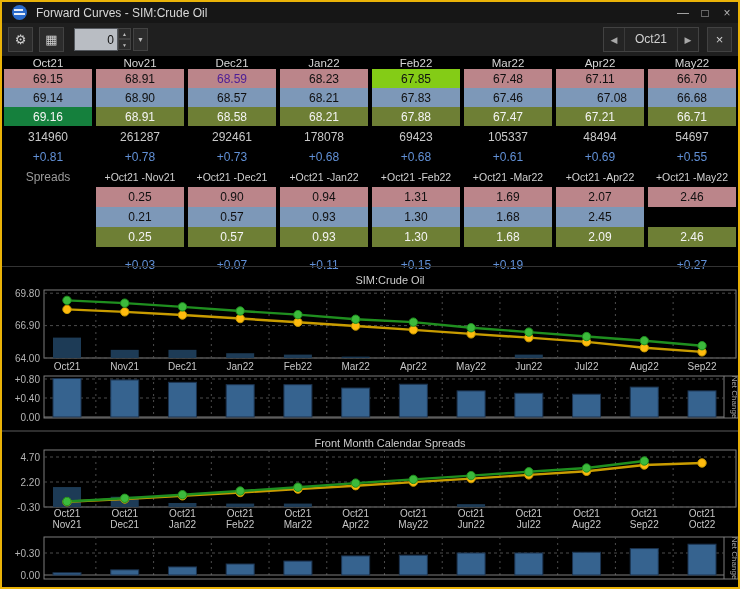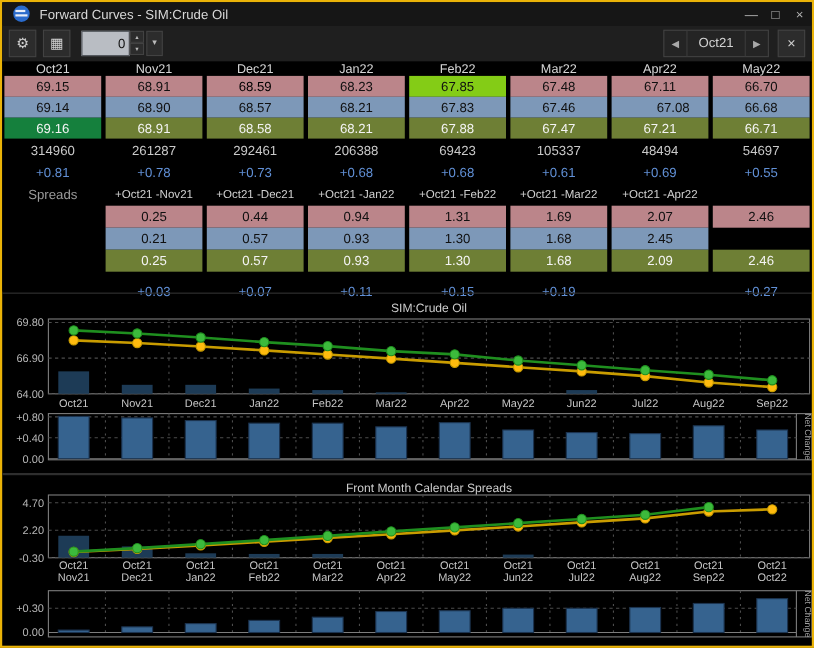--- a/index.html
+++ b/index.html
@@ -110,21 +110,21 @@
         <div class="tc" style="color: rgb(214, 214, 214); font-size: 11.5px;">Dec21</div>
         <div class="tc" style="color: rgb(214, 214, 214); font-size: 11.5px;">Jan22</div>
         <div class="tc" style="color: rgb(214, 214, 214); font-size: 11.5px;">Feb22</div>
         <div class="tc" style="color: rgb(214, 214, 214); font-size: 11.5px;">Mar22</div>
         <div class="tc" style="color: rgb(214, 214, 214); font-size: 11.5px;">Apr22</div>
         <div class="tc" style="color: rgb(214, 214, 214); font-size: 11.5px;">May22</div>
       </div>
       <div class="trow" style="height: 19px;">
         <div class="tc band" style="background: rgb(187, 133, 138); color: rgb(16, 16, 16);">69.15</div>
         <div class="tc band" style="background: rgb(187, 133, 138); color: rgb(16, 16, 16);">68.91</div>
-        <div class="tc band" style="background: rgb(187, 133, 138); color: #000000;">68.59</div>
+        <div class="tc band" style="background: rgb(187, 133, 138); color: #4c1d95;">68.59</div>
         <div class="tc band" style="background: rgb(187, 133, 138); color: rgb(16, 16, 16);">68.23</div>
         <div class="tc band" style="background: #84cc16; color: rgb(16, 16, 16);">67.85</div>
         <div class="tc band" style="background: rgb(187, 133, 138); color: rgb(16, 16, 16);">67.48</div>
         <div class="tc band" style="background: rgb(187, 133, 138); color: rgb(16, 16, 16);">67.11</div>
         <div class="tc band" style="background: rgb(187, 133, 138); color: rgb(16, 16, 16);">66.70</div>
       </div>
       <div class="trow" style="height: 19px;">
         <div class="tc band" style="background: rgb(125, 152, 184); color: rgb(16, 16, 16);">69.14</div>
         <div class="tc band" style="background: rgb(125, 152, 184); color: rgb(16, 16, 16);">68.90</div>
         <div class="tc band" style="background: rgb(125, 152, 184); color: rgb(16, 16, 16);">68.57</div>
@@ -141,21 +141,21 @@
         <div class="tc band" style="background: rgb(110, 127, 53); color: rgb(244, 244, 244);">68.21</div>
         <div class="tc band" style="background: rgb(110, 127, 53); color: rgb(244, 244, 244);">67.88</div>
         <div class="tc band" style="background: rgb(110, 127, 53); color: rgb(244, 244, 244);">67.47</div>
         <div class="tc band" style="background: rgb(110, 127, 53); color: rgb(244, 244, 244);">67.21</div>
         <div class="tc band" style="background: rgb(110, 127, 53); color: rgb(244, 244, 244);">66.71</div>
       </div>
       <div class="trow" style="height: 21px;">
         <div class="tc" style="color: rgb(201, 201, 201);">314960</div>
         <div class="tc" style="color: rgb(201, 201, 201);">261287</div>
         <div class="tc" style="color: rgb(201, 201, 201);">292461</div>
-        <div class="tc" style="color: rgb(201, 201, 201);">206388</div>
+        <div class="tc" style="color: rgb(201, 201, 201);">178078</div>
         <div class="tc" style="color: rgb(201, 201, 201);">69423</div>
         <div class="tc" style="color: rgb(201, 201, 201);">105337</div>
         <div class="tc" style="color: rgb(201, 201, 201);">48494</div>
         <div class="tc" style="color: rgb(201, 201, 201);">54697</div>
       </div>
       <div class="trow" style="height: 20px;">
         <div class="tc" style="color: rgb(97, 144, 214);">+0.81</div>
         <div class="tc" style="color: rgb(97, 144, 214);">+0.78</div>
         <div class="tc" style="color: rgb(97, 144, 214);">+0.73</div>
         <div class="tc" style="color: rgb(97, 144, 214);">+0.68</div>
@@ -165,25 +165,26 @@
         <div class="tc" style="color: rgb(97, 144, 214);">+0.55</div>
       </div>
       <div class="trow" style="height: 20px;">
         <div class="tc" style="color: rgb(155, 155, 155);">Spreads</div>
         <div class="tc" style="color: rgb(208, 208, 208); font-size: 10.5px;">+Oct21 -Nov21</div>
         <div class="tc" style="color: rgb(208, 208, 208); font-size: 10.5px;">+Oct21 -Dec21</div>
         <div class="tc" style="color: rgb(208, 208, 208); font-size: 10.5px;">+Oct21 -Jan22</div>
         <div class="tc" style="color: rgb(208, 208, 208); font-size: 10.5px;">+Oct21 -Feb22</div>
         <div class="tc" style="color: rgb(208, 208, 208); font-size: 10.5px;">+Oct21 -Mar22</div>
         <div class="tc" style="color: rgb(208, 208, 208); font-size: 10.5px;">+Oct21 -Apr22</div>
+        <div class="tc" style="color: rgb(208, 208, 208); font-size: 10.5px;">+Oct21 -May22</div>
       </div>
       <div class="trow" style="height: 20px;">
         <div class="tc"></div>
         <div class="tc band" style="background: rgb(187, 133, 138); color: rgb(16, 16, 16);">0.25</div>
-        <div class="tc band" style="background: rgb(187, 133, 138); color: rgb(16, 16, 16);">0.44</div>
+        <div class="tc band" style="background: rgb(187, 133, 138); color: rgb(16, 16, 16);">0.90</div>
         <div class="tc band" style="background: rgb(187, 133, 138); color: rgb(16, 16, 16);">0.94</div>
         <div class="tc band" style="background: rgb(187, 133, 138); color: rgb(16, 16, 16);">1.31</div>
         <div class="tc band" style="background: rgb(187, 133, 138); color: rgb(16, 16, 16);">1.69</div>
         <div class="tc band" style="background: rgb(187, 133, 138); color: rgb(16, 16, 16);">2.07</div>
         <div class="tc band" style="background: rgb(187, 133, 138); color: rgb(16, 16, 16);">2.46</div>
       </div>
       <div class="trow" style="height: 20px;">
         <div class="tc"></div>
         <div class="tc band" style="background: rgb(125, 152, 184); color: rgb(16, 16, 16);">0.21</div>
         <div class="tc band" style="background: rgb(125, 152, 184); color: rgb(16, 16, 16);">0.57</div>

